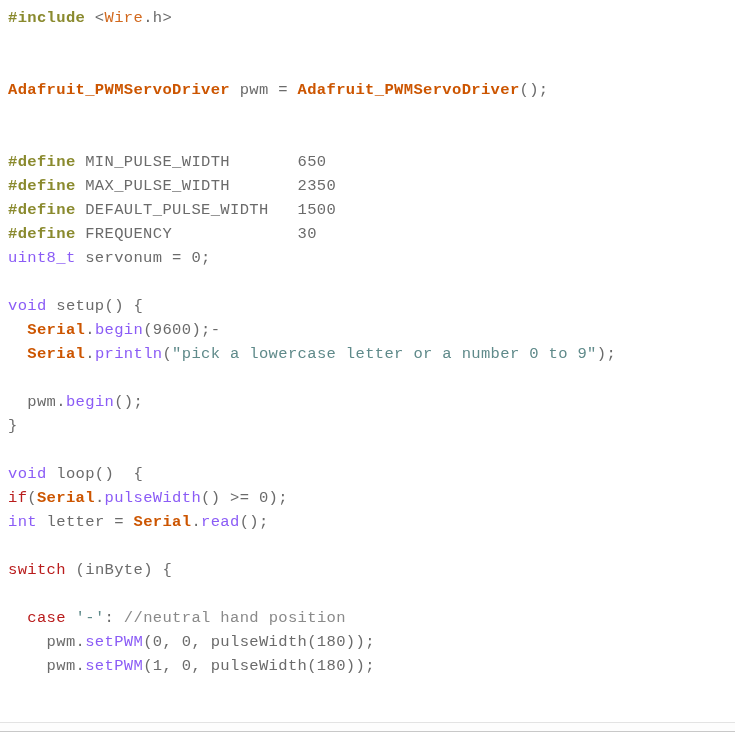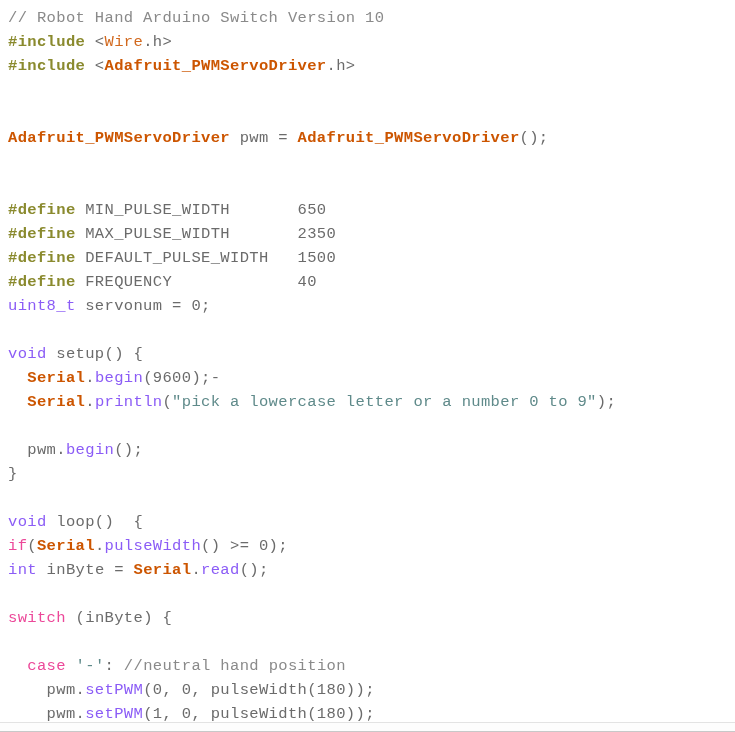--- a/index.html
+++ b/index.html
@@ -38,21 +38,21 @@
     font-size: 15.5px;
     white-space: pre;
     letter-spacing: 0.35px;
     color: #707070;
   }
 
   
   .tok-plain      { color: #6b6b6b; }
   .tok-comment    { color: #8a8a8a; }
   .tok-preproc    { color: #8a8a2e; font-weight: bold; }
-  .tok-keyword    { color: #ec4899; }
+  .tok-keyword    { color: #b91c1c; }
   .tok-type       { color: #8b5cf6; }
   .tok-class      { color: #cc5500; font-weight: bold; }
   .tok-lib        { color: #d2691e; }
   .tok-func       { color: #8b5cf6; }
   .tok-string     { color: #5f8a8a; }
   .tok-char       { color: #5f8a8a; }
   .tok-punct      { color: #6b6b6b; }
 
   
   #bottom-divider {
@@ -66,44 +66,42 @@
     border-bottom: 1px solid #c8c8c8;
     box-sizing: border-box;
   }
 </style>
 </head>
 <body>
 
 <div id="code-viewer">
 
   <div id="code-area">
-      <div class="code-line"><span class="tok-comment">// Robot Hand Arduino Switch Version 10</span></div>
       <div class="code-line"><span class="tok-preproc">#include</span><span class="tok-punct"> &lt;</span><span class="tok-lib">Wire</span><span class="tok-plain">.h&gt;</span></div>
-      <div class="code-line"><span class="tok-preproc">#include</span><span class="tok-punct"> &lt;</span><span class="tok-class">Adafruit_PWMServoDriver</span><span class="tok-plain">.h&gt;</span></div>
       <div class="code-line">&nbsp;</div>
       <div class="code-line">&nbsp;</div>
       <div class="code-line"><span class="tok-class">Adafruit_PWMServoDriver</span><span class="tok-plain"> pwm = </span><span class="tok-class">Adafruit_PWMServoDriver</span><span class="tok-plain">();</span></div>
       <div class="code-line">&nbsp;</div>
       <div class="code-line">&nbsp;</div>
       <div class="code-line"><span class="tok-preproc">#define</span><span class="tok-plain"> MIN_PULSE_WIDTH       650</span></div>
       <div class="code-line"><span class="tok-preproc">#define</span><span class="tok-plain"> MAX_PULSE_WIDTH       2350</span></div>
       <div class="code-line"><span class="tok-preproc">#define</span><span class="tok-plain"> DEFAULT_PULSE_WIDTH   1500</span></div>
-      <div class="code-line"><span class="tok-preproc">#define</span><span class="tok-plain"> FREQUENCY             40</span></div>
+      <div class="code-line"><span class="tok-preproc">#define</span><span class="tok-plain"> FREQUENCY             30</span></div>
       <div class="code-line"><span class="tok-type">uint8_t</span><span class="tok-plain"> servonum = 0;</span></div>
       <div class="code-line">&nbsp;</div>
       <div class="code-line"><span class="tok-type">void</span><span class="tok-plain"> setup() {</span></div>
       <div class="code-line"><span class="tok-plain">  </span><span class="tok-class">Serial</span><span class="tok-plain">.</span><span class="tok-func">begin</span><span class="tok-plain">(9600);-</span></div>
       <div class="code-line"><span class="tok-plain">  </span><span class="tok-class">Serial</span><span class="tok-plain">.</span><span class="tok-func">println</span><span class="tok-plain">(</span><span class="tok-string">"pick a lowercase letter or a number 0 to 9"</span><span class="tok-plain">);</span></div>
       <div class="code-line">&nbsp;</div>
       <div class="code-line"><span class="tok-plain">  pwm.</span><span class="tok-func">begin</span><span class="tok-plain">();</span></div>
       <div class="code-line"><span class="tok-plain">}</span></div>
       <div class="code-line">&nbsp;</div>
       <div class="code-line"><span class="tok-type">void</span><span class="tok-plain"> loop()  {</span></div>
       <div class="code-line"><span class="tok-keyword">if</span><span class="tok-plain">(</span><span class="tok-class">Serial</span><span class="tok-plain">.</span><span class="tok-func">pulseWidth</span><span class="tok-plain">() &gt;= 0);</span></div>
-      <div class="code-line"><span class="tok-type">int</span><span class="tok-plain"> inByte = </span><span class="tok-class">Serial</span><span class="tok-plain">.</span><span class="tok-func">read</span><span class="tok-plain">();</span></div>
+      <div class="code-line"><span class="tok-type">int</span><span class="tok-plain"> letter = </span><span class="tok-class">Serial</span><span class="tok-plain">.</span><span class="tok-func">read</span><span class="tok-plain">();</span></div>
       <div class="code-line">&nbsp;</div>
       <div class="code-line"><span class="tok-keyword">switch</span><span class="tok-plain"> (inByte) {</span></div>
       <div class="code-line">&nbsp;</div>
       <div class="code-line"><span class="tok-plain">  </span><span class="tok-keyword">case</span><span class="tok-plain"> </span><span class="tok-char">'-'</span><span class="tok-plain">: </span><span class="tok-comment">//neutral hand position</span></div>
       <div class="code-line"><span class="tok-plain">    pwm.</span><span class="tok-func">setPWM</span><span class="tok-plain">(0, 0, pulseWidth(180));</span></div>
       <div class="code-line"><span class="tok-plain">    pwm.</span><span class="tok-func">setPWM</span><span class="tok-plain">(1, 0, pulseWidth(180));</span></div>
     </div>
 
   <div id="bottom-divider"></div>
 

